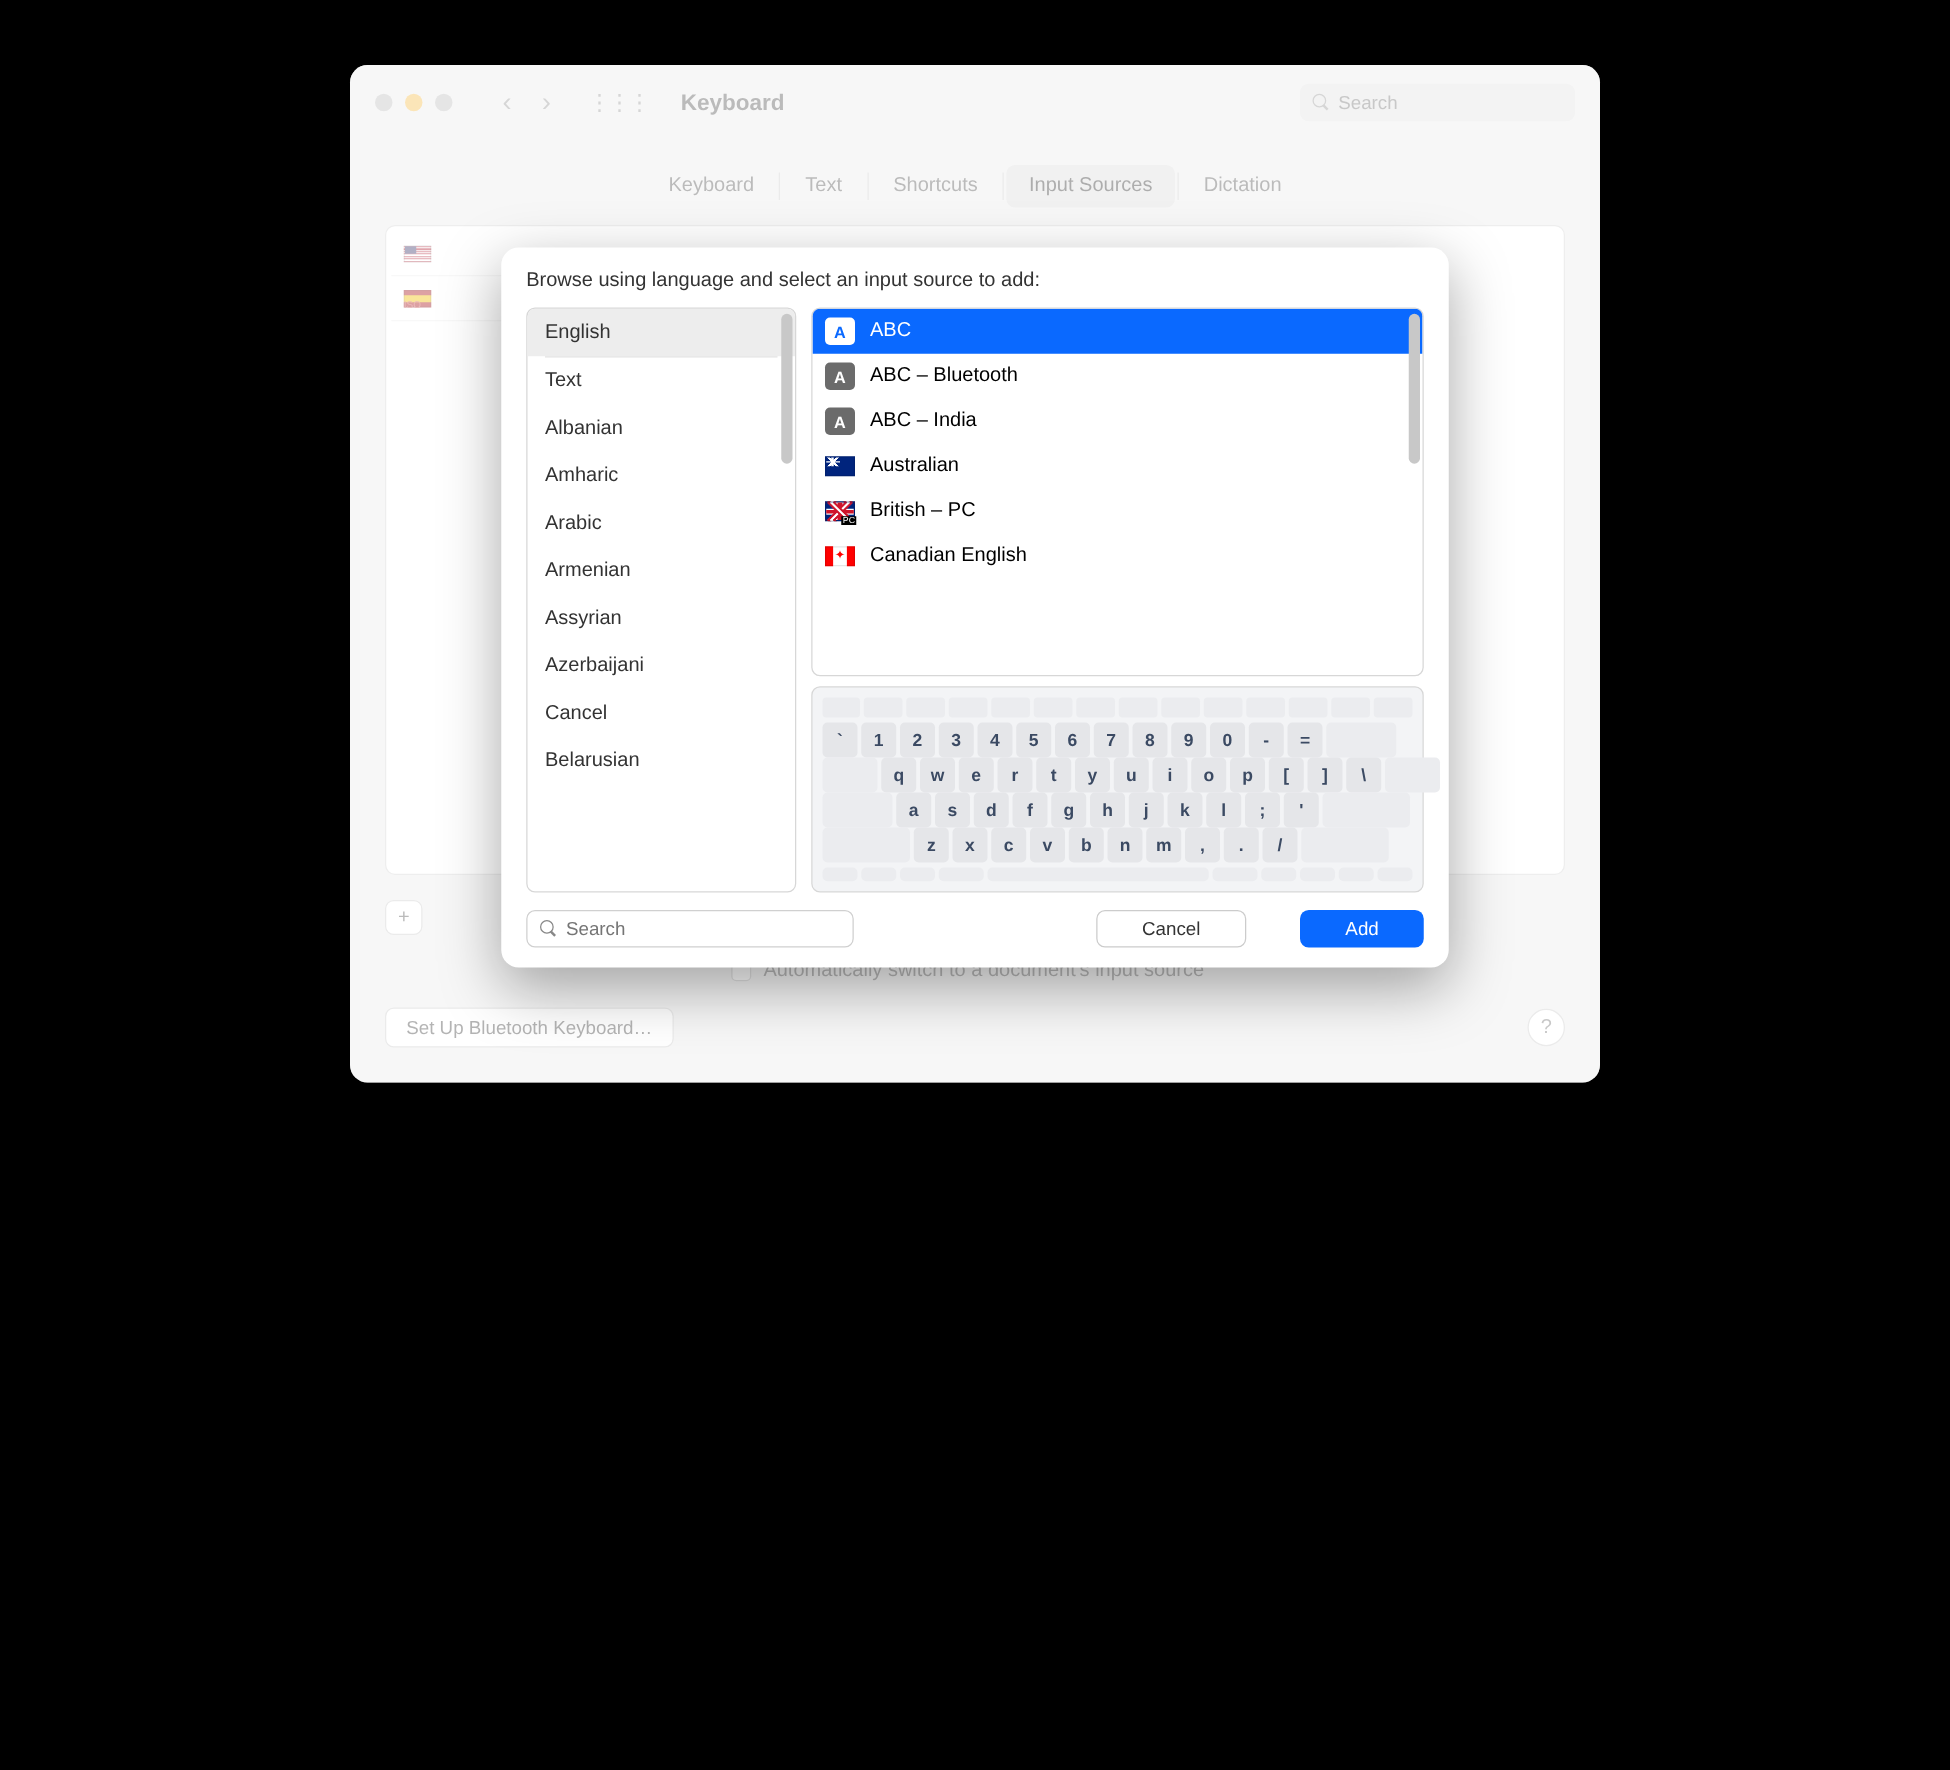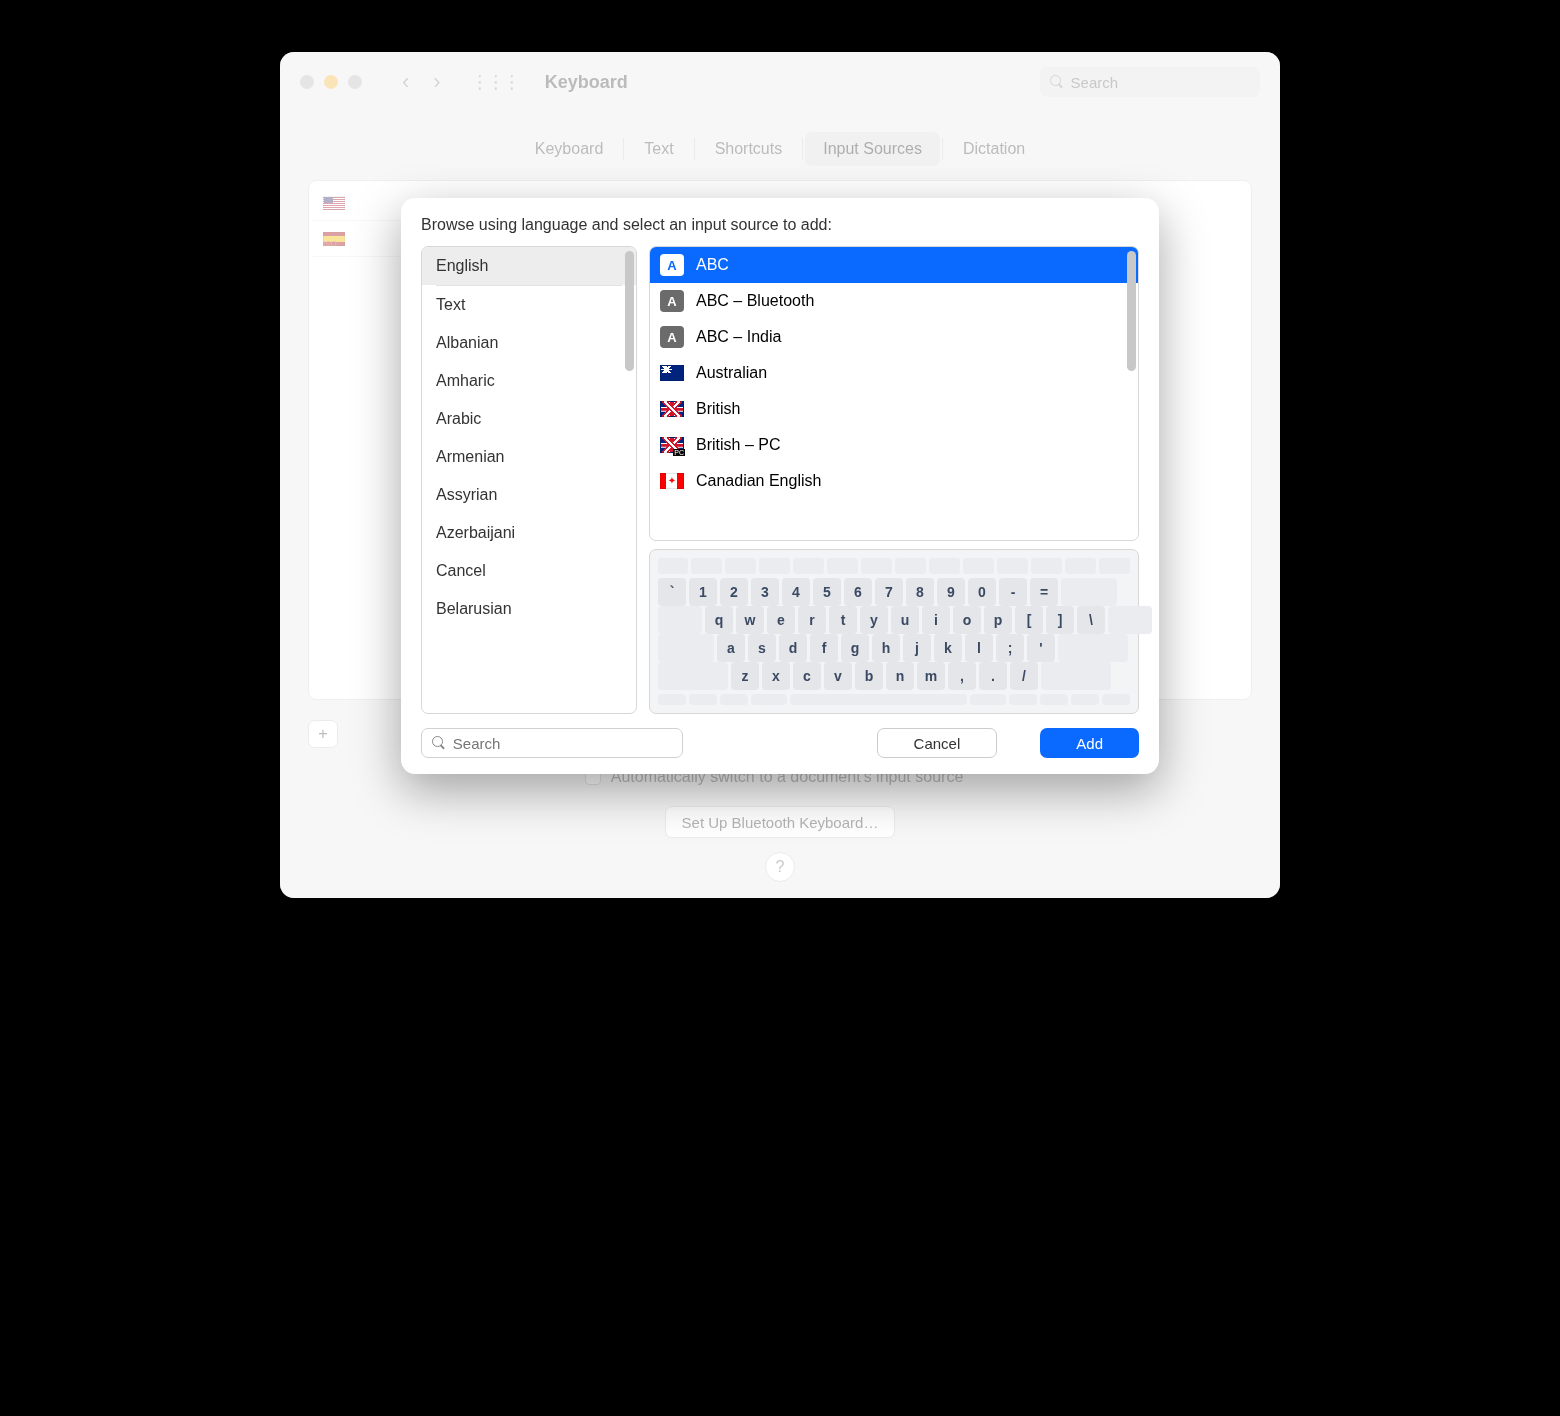--- a/index.html
+++ b/index.html
@@ -104,22 +104,22 @@
   .auto-switch {
     display:flex; align-items:center; gap:10px;
     margin: 20px 12px 0 0; justify-content:center;
     color:#555; font-size:16px;
   }
   .auto-switch .cb {
     width:16px;height:16px;border:1px solid #bbb;border-radius:4px;background:#fff;
   }
 
   .footer {
-    display:flex; gap:14px; padding:20px 28px 16px;
-    justify-content:space-between; align-items:center;flex-direction:column;
+    display:flex; gap:14px; padding:20px 28px 28px;
+    justify-content:space-between; align-items:center;
   }
   .footer .btn {
     height:32px; padding:0 16px; border-radius:7px; border:1px solid #ccc;
     background:#fff; font-size:15px; color:#444; display:flex; align-items:center;
   }
   .help-btn {
     width:30px;height:30px;border-radius:50%;border:1px solid #ccc;background:#fff;
     display:flex;align-items:center;justify-content:center;color:#777;font-size:16px;
   }
 
@@ -342,24 +342,20 @@
                 <span class="src-badge gray">A</span>
                 <span>ABC – Bluetooth</span>
               </div>
               <div class="src-item">
                 <span class="src-badge gray">A</span>
                 <span>ABC – India</span>
               </div>
               <div class="src-item">
                 <span class="flag-small flag-au"></span>
                 <span>Australian</span>
-              </div>
-              <div class="src-item">
-                <span class="flag-small flag-gb"></span>
-                <span>British</span>
               </div>
               <div class="src-item">
                 <span class="flag-small flag-gb flag-gb-pc"></span>
                 <span>British – PC</span>
               </div>
               <div class="src-item">
                 <span class="flag-small flag-ca"></span>
                 <span>Canadian English</span>
               </div>
             </div>

